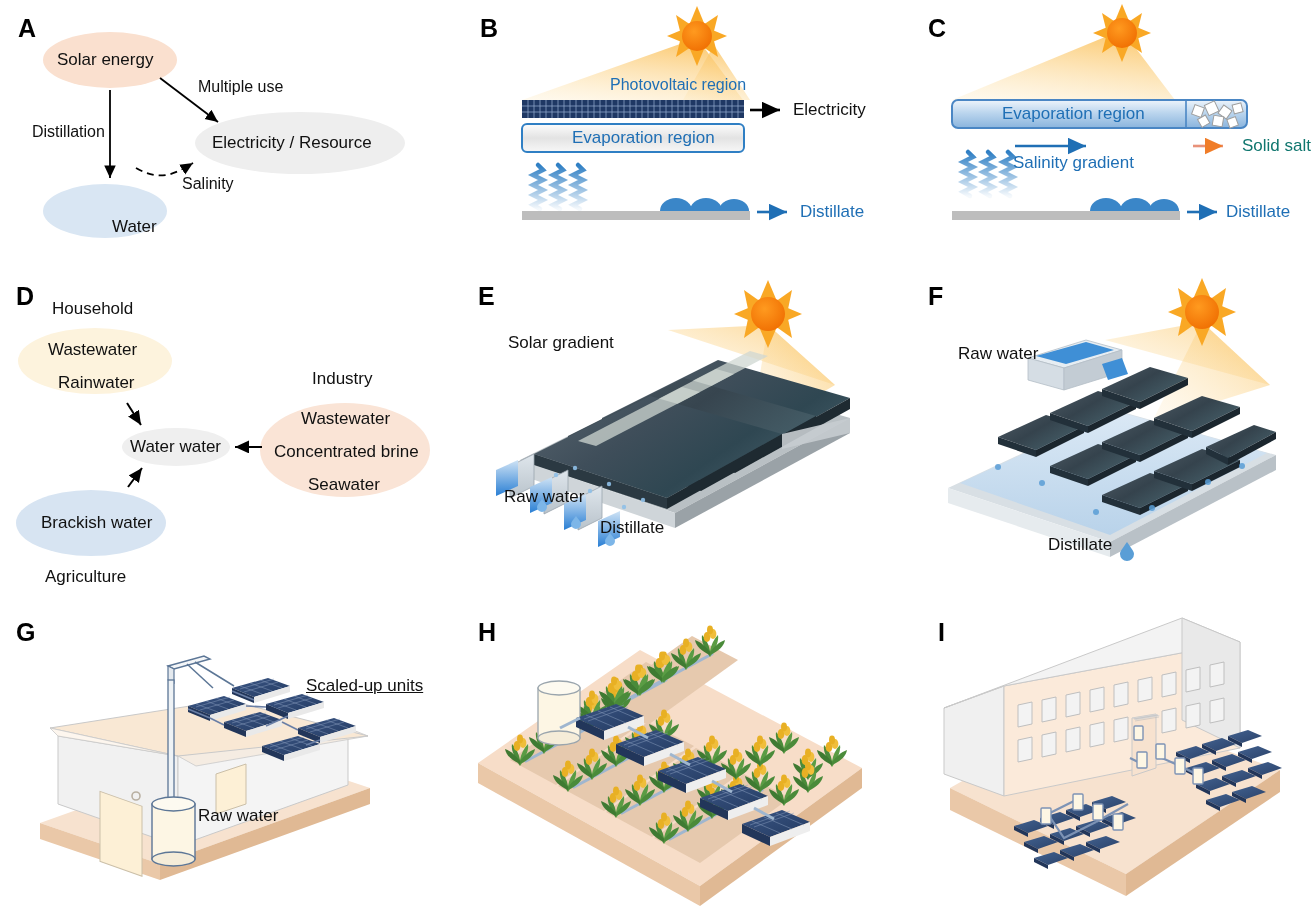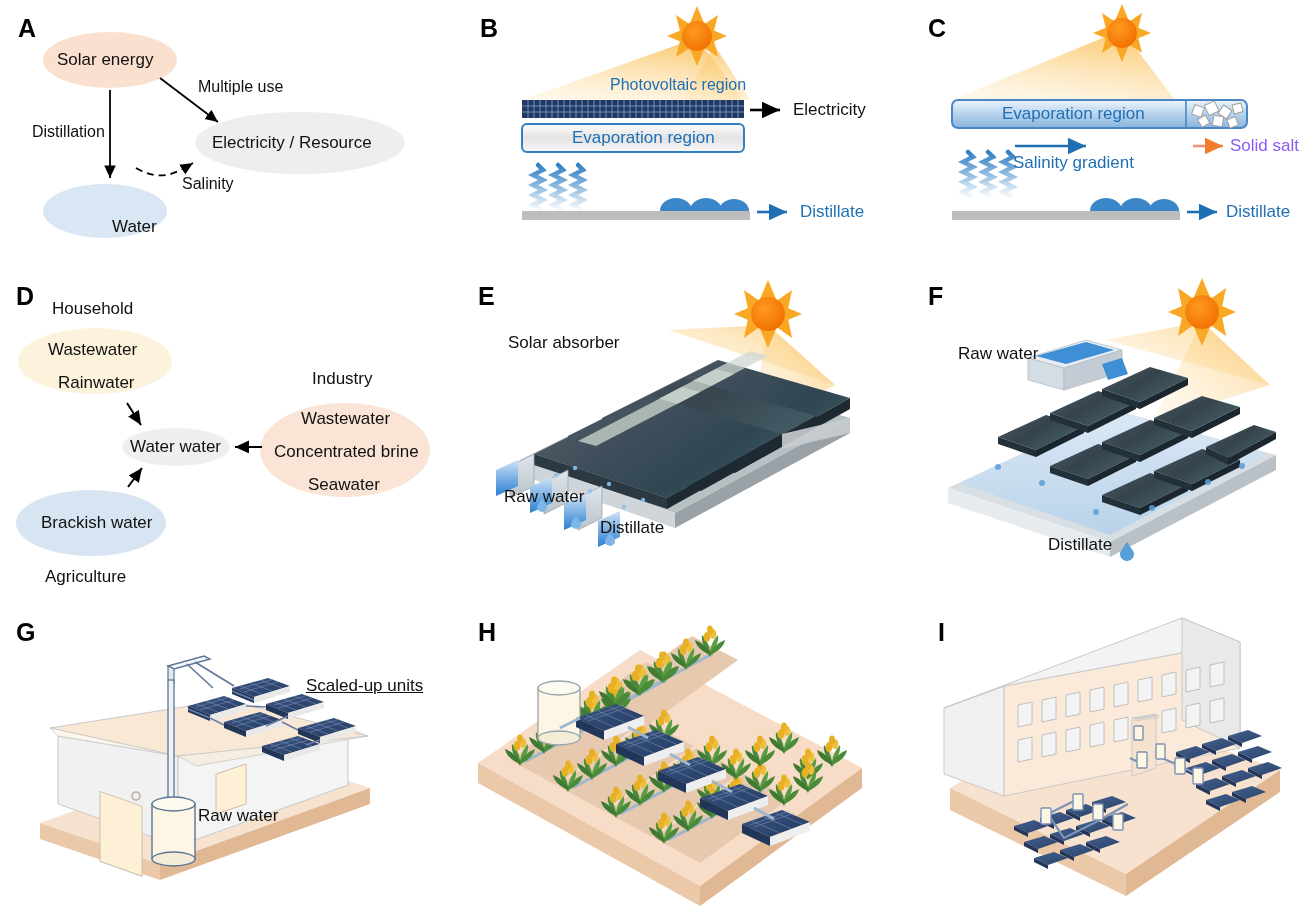--- a/index.html
+++ b/index.html
@@ -9,21 +9,21 @@
   .plabel{position:absolute;font-weight:bold;font-size:25px;color:#000;line-height:1;}
   .txt{position:absolute;white-space:nowrap;}
   svg{display:block;overflow:visible;}
 
   
   .t-bold{font-weight:normal;}
   .f16{font-size:16px;}
   .f17{font-size:17px;}
 
   .blue-txt{color:#1f6fb5;}
-  .orange-txt{color:#8b5cf6;}
+  .orange-txt{color:#0f766e;margin-left:12px;}
 </style>
 </head>
 <body>
 
 <div class="figure">
 
   <div class="panel" style="left:0;top:0;width:450px;height:265px;">
     <div class="plabel" style="left:18px;top:16px;">A</div>
     <svg width="450" height="265" viewBox="0 0 450 265">
       <ellipse cx="110" cy="60" rx="67" ry="28" fill="#fae0cf"></ellipse>
@@ -367,21 +367,21 @@
             <circle cx="125" cy="198" r="2.2"></circle>
           <circle cx="140" cy="221" r="2.2"></circle>
             <circle cx="159" cy="214" r="2.2"></circle>
           <circle cx="174" cy="237" r="2.2"></circle>
             <circle cx="193" cy="230" r="2.2"></circle>
         </g>
       </g>
 
       <path d="M332,164 L400,148 L400,163 L332,179 Z" fill="#c6ccd0" opacity="0.9"></path>
     </svg>
-    <div class="txt f17" style="left:58px;top:63px;">Solar absorber</div>
+    <div class="txt f17" style="left:58px;top:63px;">Solar gradient</div>
     <div class="txt f17" style="left:54px;top:217px;">Raw water</div>
     <div class="txt f17" style="left:150px;top:248px;">Distillate</div>
   </div>
 
   <div class="panel" style="left:890px;top:270px;width:426px;height:325px;">
     <div class="plabel" style="left:38px;top:14px;">F</div>
     <svg width="426" height="325" viewBox="0 0 426 325">
       <defs>
         <linearGradient id="beamF" x1="1" y1="0" x2="0" y2="1">
           <stop offset="0" stop-color="#fbc565" stop-opacity="0.7"></stop>

